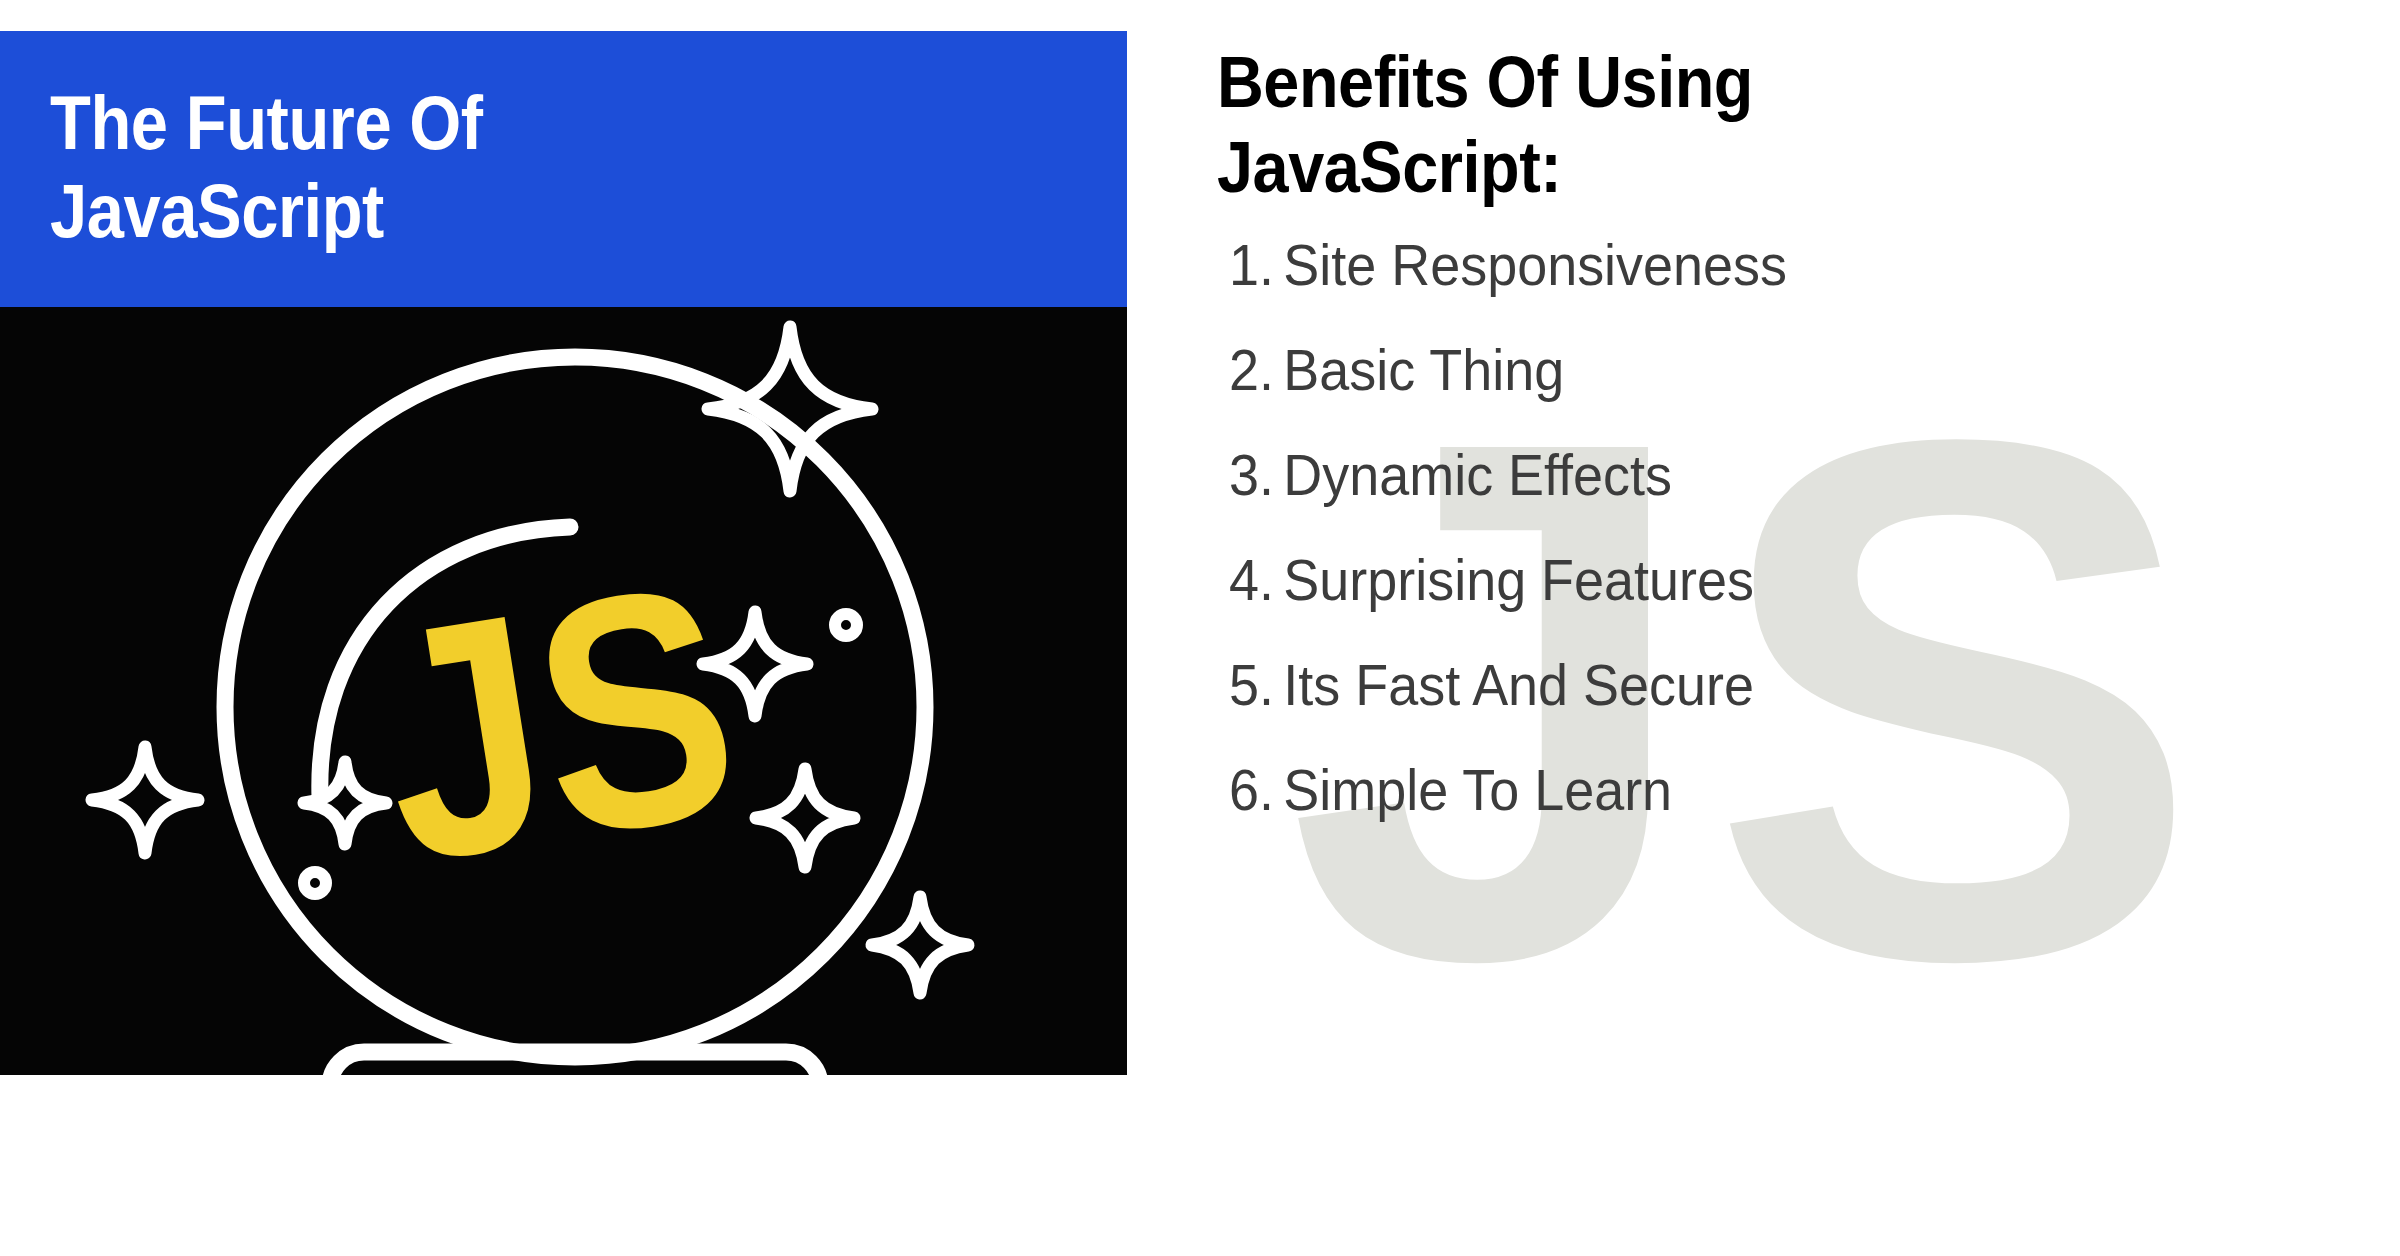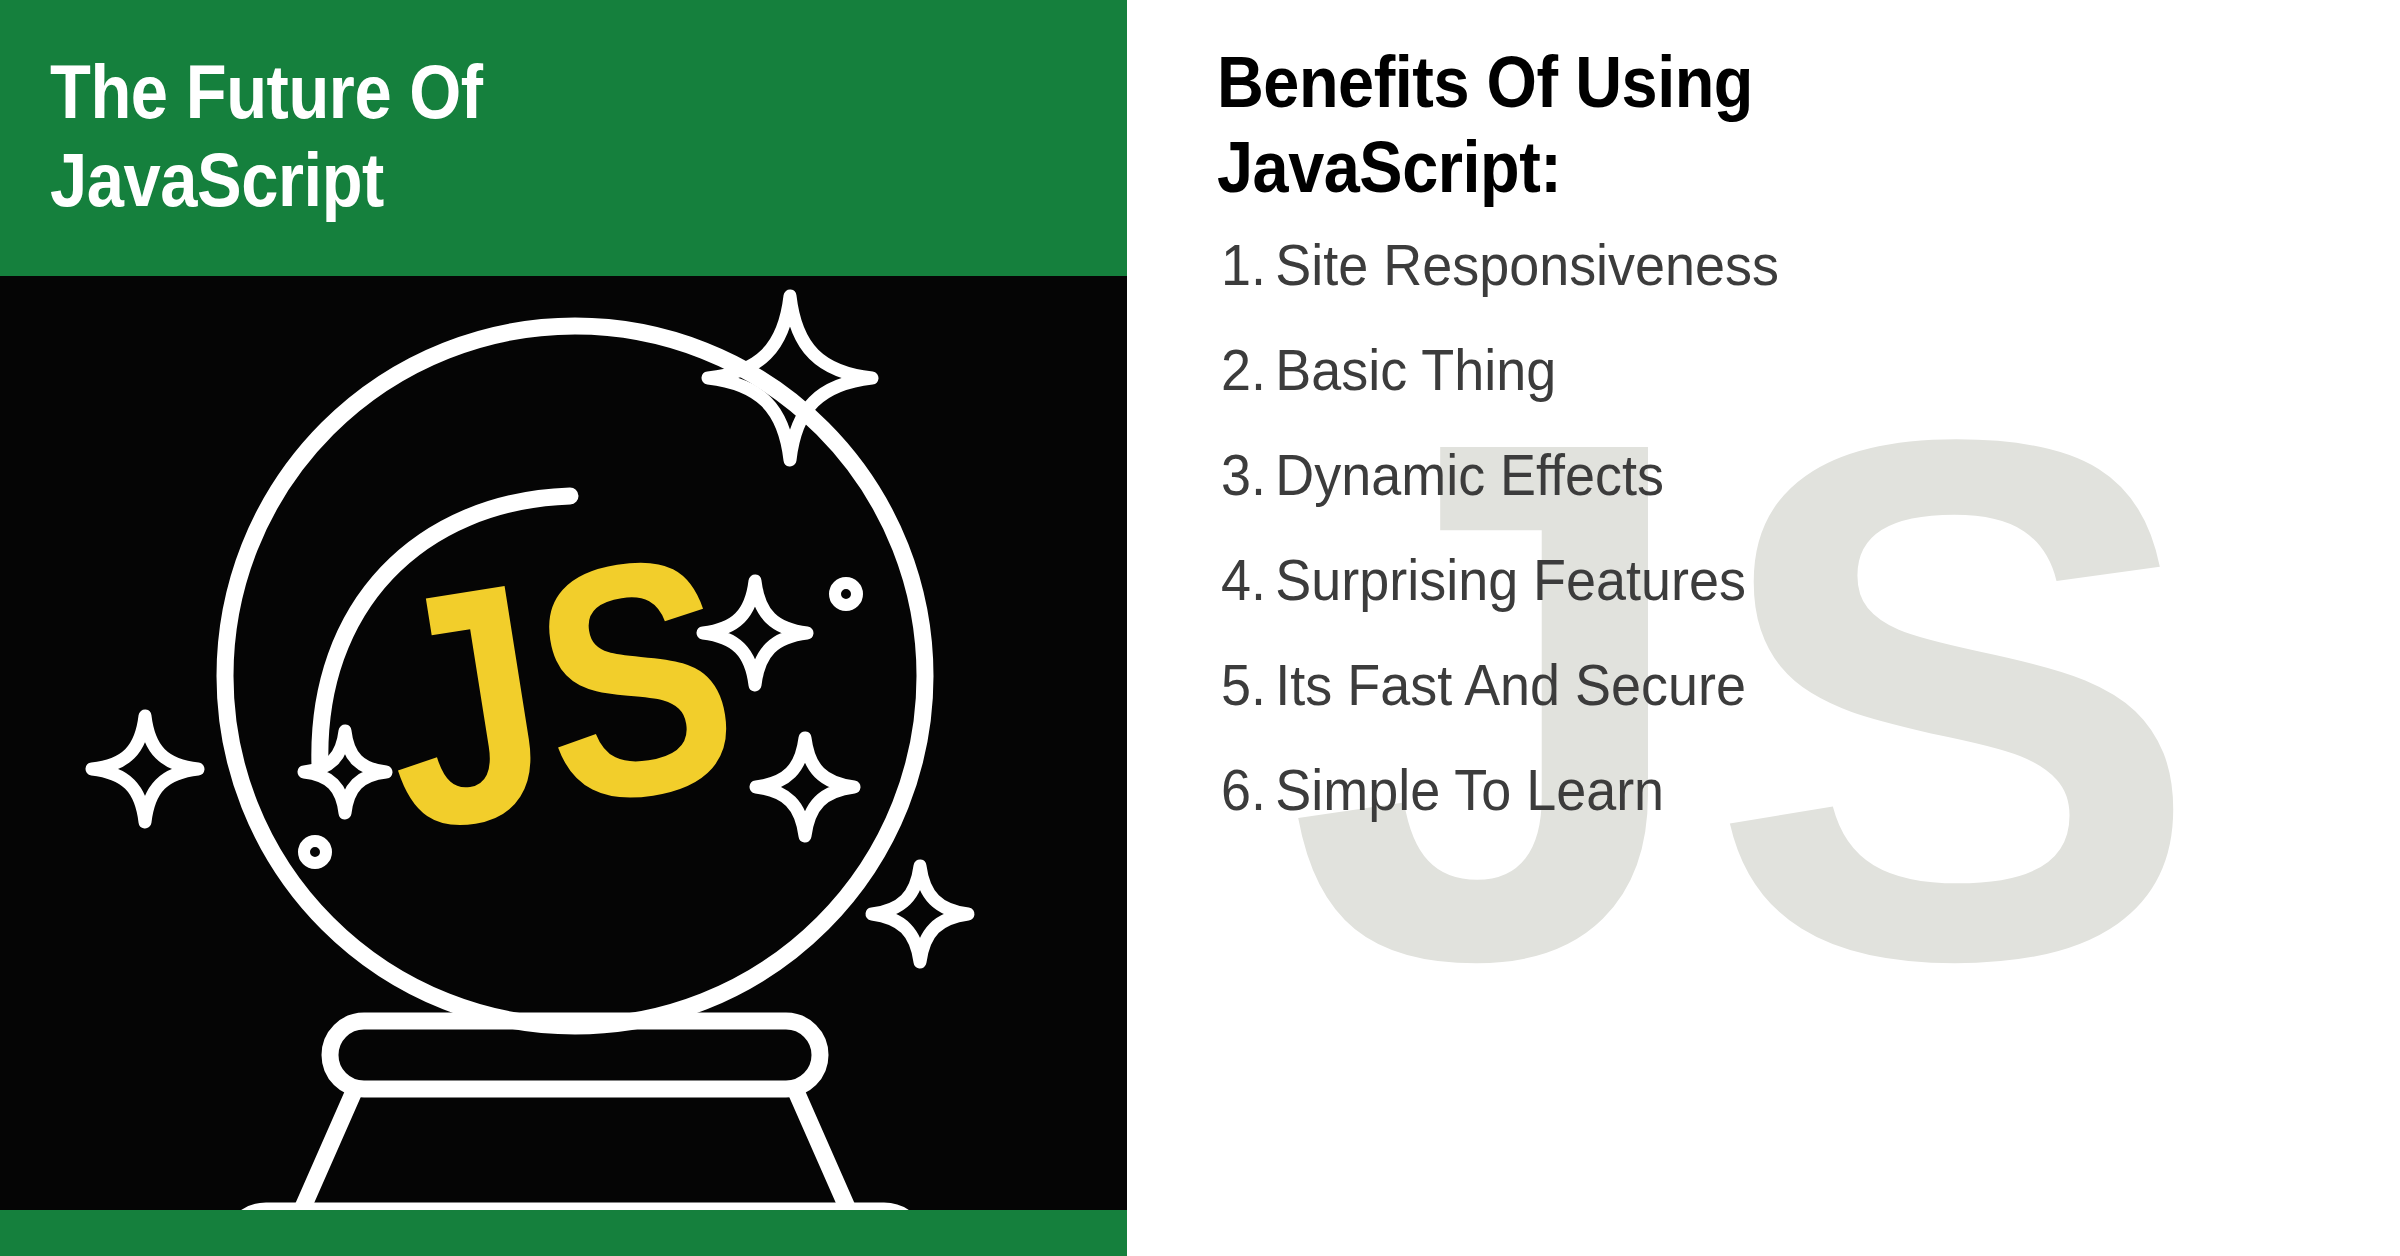--- a/index.html
+++ b/index.html
@@ -19,24 +19,25 @@
     height: 1256px;
     overflow: hidden;
     background: #ffffff;
     display: flex;
   }
 
   
   .left-panel {
     position: relative;
     width: 1127px;
-    height: 1256px;
-    background: #15803d;
+    height: 1044px;
+    background: #1d4ed8;
     flex: 0 0 1127px;
     overflow: hidden;
+    margin-top: 31px;
   }
   
   .left-panel .image-band {
     position: absolute;
     left: 0;
     top: 276px;
     width: 1127px;
     height: 934px;
     background: #050505;
   }
@@ -119,21 +120,21 @@
     letter-spacing: -0.5px;
     font-stretch: condensed;
     transform: scaleX(0.9);
     transform-origin: left top;
     white-space: pre-line;
     margin: 0 0 26px 0;
   }
 
   .benefit-list {
     list-style: none;
-    margin: 4px;
+    margin: 12px;
     padding: 0;
   }
   .benefit-item {
     color: #3C3C3C;
     font-family: "Liberation Sans Narrow", "Liberation Sans", sans-serif;
     font-weight: 400;
     font-size: 58px;
     line-height: 1;
     letter-spacing: 0px;
     font-stretch: condensed;

